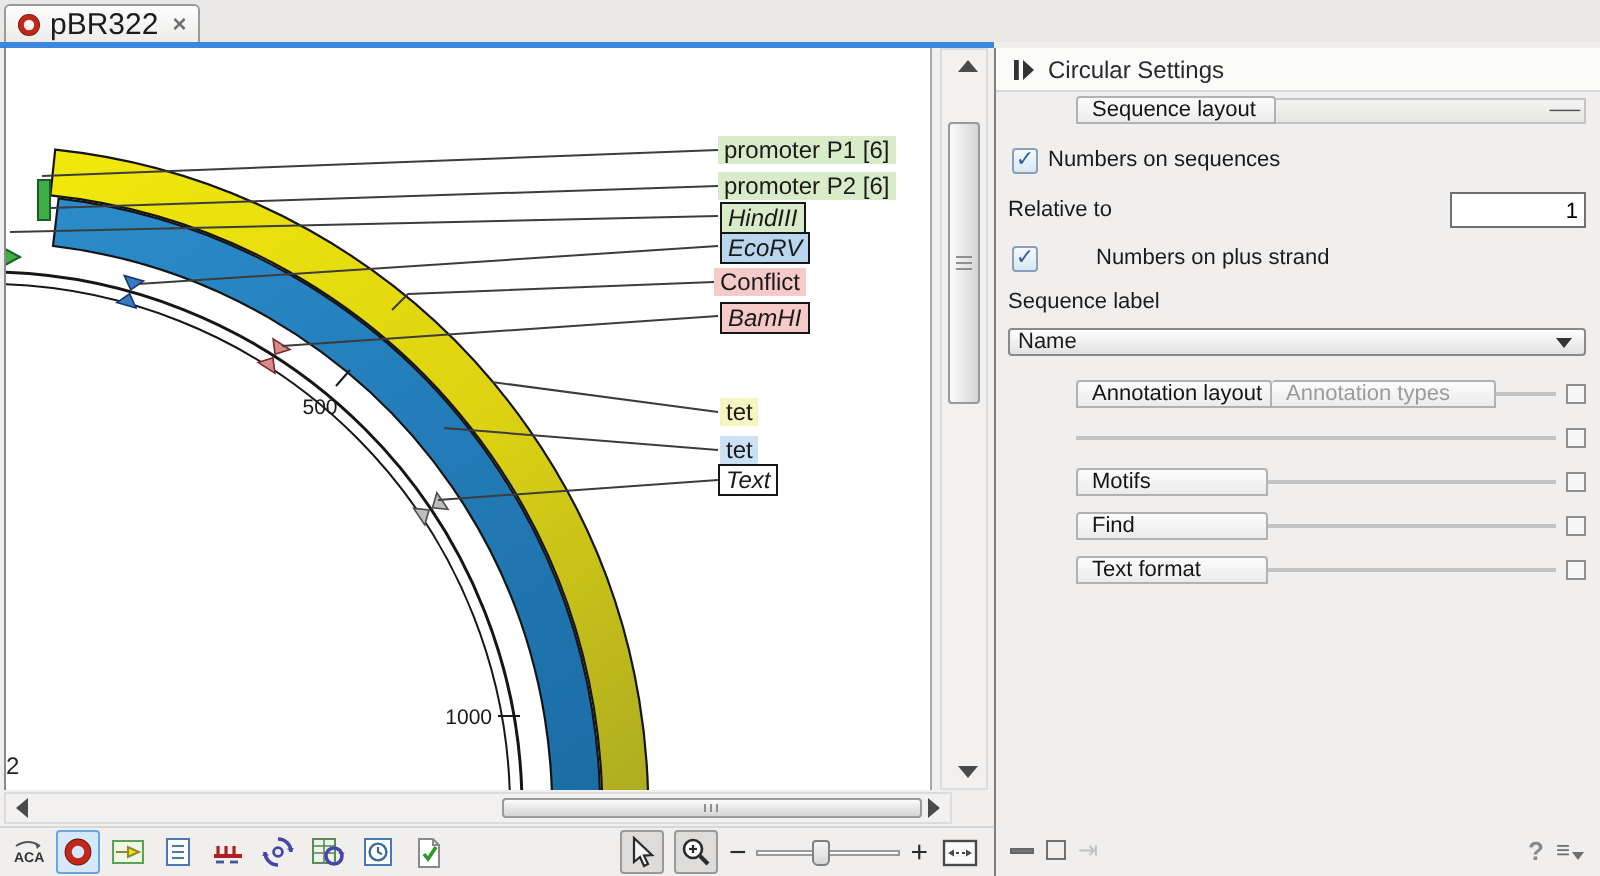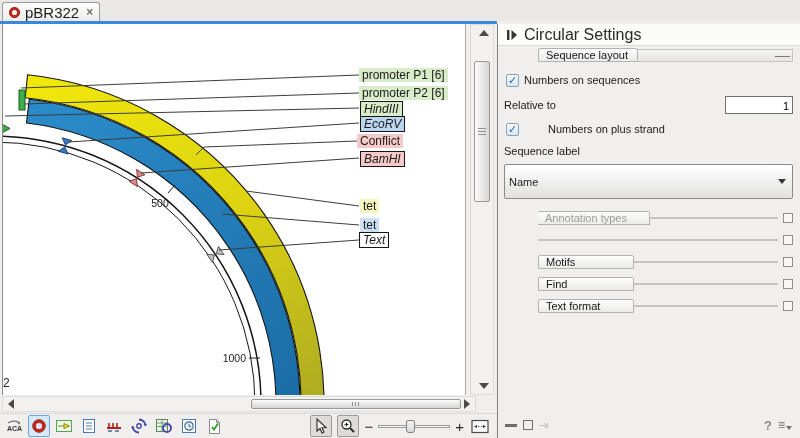--- a/index.html
+++ b/index.html
@@ -51,36 +51,36 @@
   .tbtn.selected { background:#d6e9fb; border-color:#6aa6dc; }
   .tbtn.pressed { background:#dddcdb; border-color:#9a9a9a; }
   .zoomgrp { margin-left:auto; display:flex; align-items:center; gap:5px; }
   .zglyph { font-size:15px; color:#2a2a2a; line-height:1; }
   .slider { position:relative; width:72px; height:16px; }
   .slider .track { position:absolute; left:0; top:7px; width:72px; height:3px; background:#fbfbfb; border:1px solid #9a9a9a; }
   .slider .thumb { position:absolute; left:28px; top:2px; width:9px; height:13px; background:linear-gradient(#f4f4f4,#d8d8d8); border:1px solid #808080; border-radius:2px 2px 3px 3px; }
 
   
   .panel { position:absolute; left:497px; top:24px; width:303px; height:414px; background:#f0efee; border-left:1px solid #808080; }
-  .phead { height:22px; background:#fbfbfa; border-bottom:1px solid #d9d9d9; display:flex; align-items:center; gap:6px; padding-left:8px; font-size:16px; color:#2a2a2a; }
+  .phead { height:22px; background:#fbfbfa; border-bottom:1px solid #d9d9d9; display:flex; align-items:center; gap:6px; padding-left:8px; font-size:12px; color:#2a2a2a; }
   .prow { display:flex; align-items:center; height:18px; margin:0 7px 0 5px;padding-left:35px; }
   .ptab { display:flex; align-items:center; padding:0 7px; font-size:11px; color:#141414;
           background:linear-gradient(#fdfdfd,#ebebea); border:1px solid #b2b2b2; border-radius:2px 2px 0 0; white-space:nowrap; }
   .ptab.inactive { color:#9b9b9b; }
   .pfill { flex:1; background:linear-gradient(#f4f4f3,#e7e6e5); border:1px solid #c4c4c4; border-left:none; display:flex; align-items:center; justify-content:flex-end; padding-right:4px; }
   .min-glyph { color:#555; font-size:11px; line-height:1; transform:scaleX(1.4); }
   .palette { width:10px; height:10px; border:1.5px solid #8f8f8f; align-self:center; margin-left:5px; background:#f7f7f7; }
   .cbrow { display:flex; align-items:center; gap:5px; padding-left:8px; height:14px; }
   .checkbox { width:13px; height:13px; border:1px solid #8aa0b8; border-radius:2px; background:linear-gradient(#f5fafd,#d8e7f4);
               display:flex; align-items:center; justify-content:center; }
   .checkbox::after { content:"✓"; color:#2c5d9c; font-size:11px; font-weight:bold; line-height:1; }
   .relrow { display:flex; align-items:center; padding:0 7px 0 6px; height:19px; }
   .relinput { margin-left:auto; width:68px; height:18px; background:#fff; border:1px solid #707070; text-align:right; padding:2px 3px 0 0; font-size:11px; }
   .caption { padding-left:6px; height:13px; }
-  .combo { margin:0 7px 0 6px; height:35px; border:1px solid #8a8a8a; border-radius:2px; background:linear-gradient(#ffffff,#e2e1e0);
+  .combo { margin:0 7px 0 6px; height:14px; border:1px solid #8a8a8a; border-radius:2px; background:linear-gradient(#ffffff,#e2e1e0);
            display:flex; align-items:center; padding:0 6px 0 4px; font-size:11px; }
   .combo .caret { margin-left:auto; width:0; height:0; border-left:4px solid transparent; border-right:4px solid transparent; border-top:5px solid #333; }
   .pstatus { position:absolute; left:0; bottom:3px; width:100%; height:20px; display:flex; align-items:center; gap:6px; padding:0 8px 0 7px; }
   .sb-min { width:12px; height:3px; background:#777; border:1px solid #666; }
   .sb-box { width:10px; height:10px; border:1px solid #6f6f6f; }
   .sb-dock { color:#c2c2c2; font-size:12px; line-height:1; }
   .sb-help { margin-left:auto; color:#8a8a8a; font-size:13px; font-weight:bold; }
   .sb-menu { color:#6f6f6f; font-size:12px; display:flex; align-items:center; gap:1px; }
   .sb-menu .caret { width:0; height:0; border-left:3px solid transparent; border-right:3px solid transparent; border-top:4px solid #6f6f6f; margin-top:5px; }
 </style>
@@ -313,20 +313,21 @@
   </div>
 
   <div class="caption" style="margin-top:9px;">Sequence label</div>
 
   <div class="combo" style="margin-top:6px;">
     <span>Name</span>
     <span class="caret"></span>
   </div>
 
   <div class="prow" style="margin-top:10px;">
+    <div class="ptab" style="width:98px;">Annotation layout</div>
     <div class="ptab inactive" style="width:112px; border-left:none;">Annotation types</div>
     <div class="pfill"></div>
     <span class="palette"></span>
   </div>
 
   <div class="prow" style="margin-top:4px;">
     <div class="pfill"></div>
     <span class="palette"></span>
   </div>
   <div class="prow" style="margin-top:4px;">

